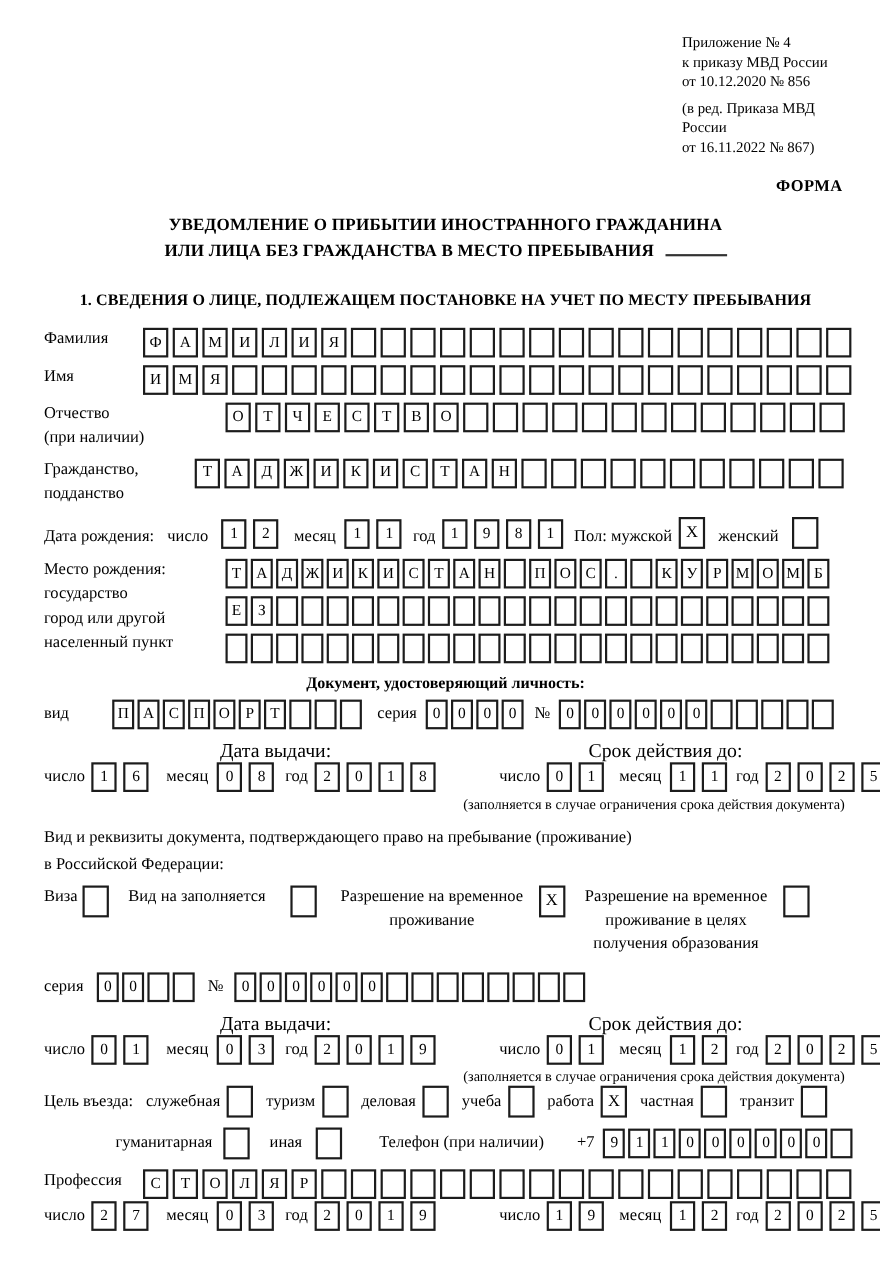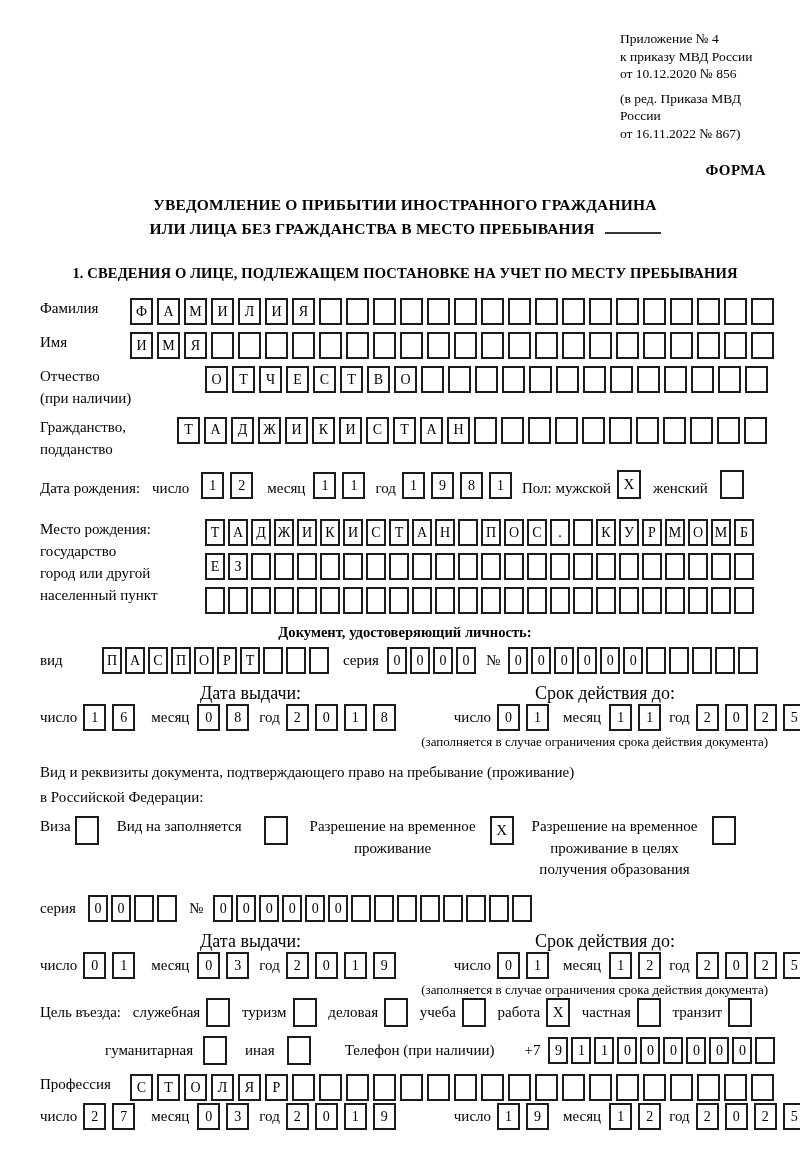--- a/index.html
+++ b/index.html
@@ -209,21 +209,21 @@
         <span class="cell">9</span>
         <span class="cell">8</span>
         <span class="cell">1</span>
       </div>
     <span class="lab" style="margin-left:10px;">Пол: мужской</span>
     <span class="cbox" style="margin-left:6px;">X</span>
     <span class="lab" style="margin-left:12px;">женский</span>
     <span class="cbox" style="margin-left:12px;"></span>
   </div>
 
-  <div class="frow" style="margin-top:20px;">
+  <div class="frow" style="margin-top:9px;">
     <div class="lab" style="width:165px;">
       <div>Место рождения:</div>
       <div>государство</div>
       <div>город или другой</div>
       <div>населенный пункт</div>
     </div>
     <div class="stack">
       <div class="cells sm">
           <span class="cell">Т</span>
           <span class="cell">А</span>

